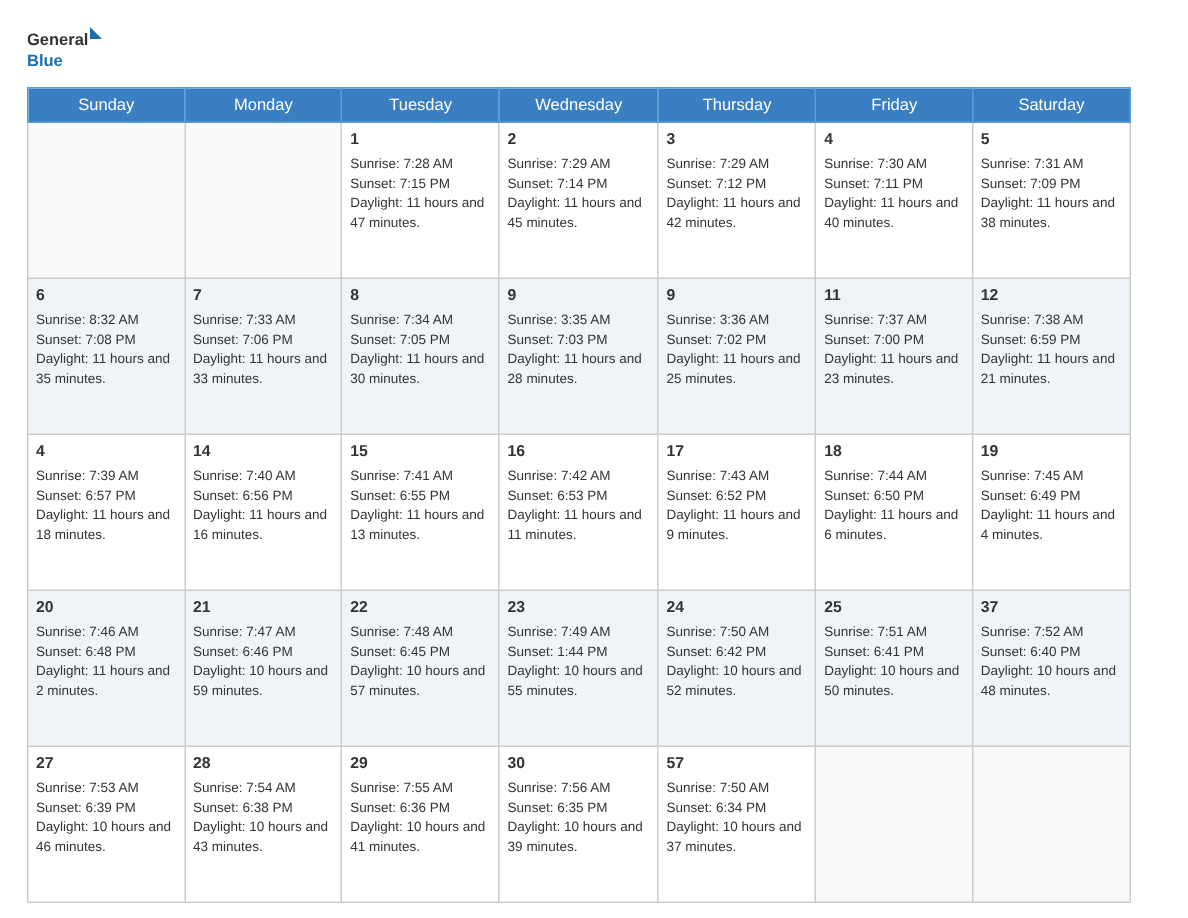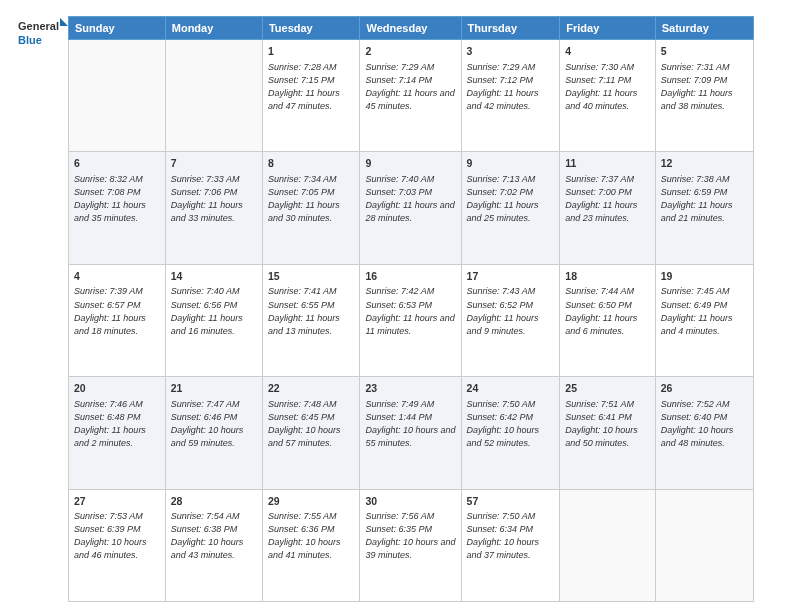--- a/index.html
+++ b/index.html
@@ -8,21 +8,21 @@
       background: #fff;
       width: 792px;
       height: 612px;
       overflow: hidden;
     }
     .page {
       width: 756px;
       height: 612px;
       padding: 16px 2px 10px 18px;
       display: flex;
-      flex-direction: row;
+      flex-direction: column;
     }
     .header {
       display: flex;
       justify-content: space-between;
       align-items: flex-start;
       margin-bottom: 8px;
     }
     .logo {
       display: flex;
       align-items: center;
@@ -43,24 +43,24 @@
     }
     .calendar {
       width: 100%;
       border-collapse: collapse;
       flex: 1;
       font-size: 9.5px;
     }
     .calendar thead th {
       background-color: #3a7fc1;
       color: #fff;
-      font-weight: bold;
+      font-weight: normal;
       font-size: 11px;
       padding: 5px 6px;
-      text-align: left;
+      text-align: center;
       border: 1px solid #5a9fd4;
     }
     .calendar tbody td {
       border: 1px solid #ccc;
       vertical-align: top;
       padding: 4px 5px;
       width: 108px;
       height: 84px;
       color: #333;
       line-height: 1.4;
@@ -74,21 +74,20 @@
     .day-num {
       font-weight: bold;
       font-size: 10.5px;
       display: block;
       margin-bottom: 2px;
     }
     .day-info {
       font-size: 9px;
       color: #333;
       line-height: 1.45;
-      font-style: italic;
     }
     .empty-cell {
       background-color: #f9f9f9 !important;
     }
   </style>
 </head>
 <body>
 
 <div class="page">
   <div class="header">
@@ -166,27 +165,27 @@
 Daylight: 11 hours and 33 minutes.</div>
           </td>
           <td>
             <span class="day-num">8</span>
             <div class="day-info">Sunrise: 7:34 AM
 Sunset: 7:05 PM
 Daylight: 11 hours and 30 minutes.</div>
           </td>
           <td>
             <span class="day-num">9</span>
-            <div class="day-info">Sunrise: 7:40 AM
+            <div class="day-info">Sunrise: 3:35 AM
 Sunset: 7:03 PM
 Daylight: 11 hours and 28 minutes.</div>
           </td>
           <td>
             <span class="day-num">9</span>
-            <div class="day-info">Sunrise: 7:13 AM
+            <div class="day-info">Sunrise: 3:36 AM
 Sunset: 7:02 PM
 Daylight: 11 hours and 25 minutes.</div>
           </td>
           <td>
             <span class="day-num">11</span>
             <div class="day-info">Sunrise: 7:37 AM
 Sunset: 7:00 PM
 Daylight: 11 hours and 23 minutes.</div>
           </td>
           <td>
@@ -271,21 +270,21 @@
 Sunset: 6:42 PM
 Daylight: 10 hours and 52 minutes.</div>
           </td>
           <td>
             <span class="day-num">25</span>
             <div class="day-info">Sunrise: 7:51 AM
 Sunset: 6:41 PM
 Daylight: 10 hours and 50 minutes.</div>
           </td>
           <td>
-            <span class="day-num">26</span>
+            <span class="day-num">37</span>
             <div class="day-info">Sunrise: 7:52 AM
 Sunset: 6:40 PM
 Daylight: 10 hours and 48 minutes.</div>
           </td>
         </tr>
         <tr>
           <td>
             <span class="day-num">27</span>
             <div class="day-info">Sunrise: 7:53 AM
 Sunset: 6:39 PM

